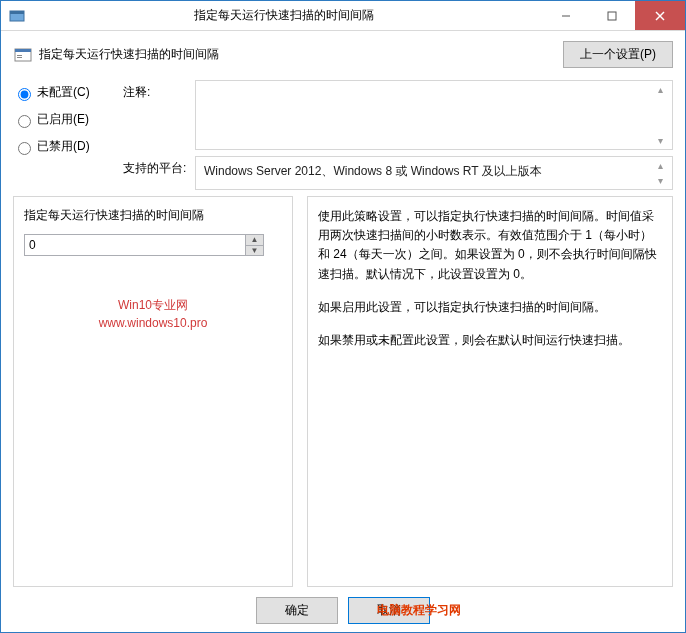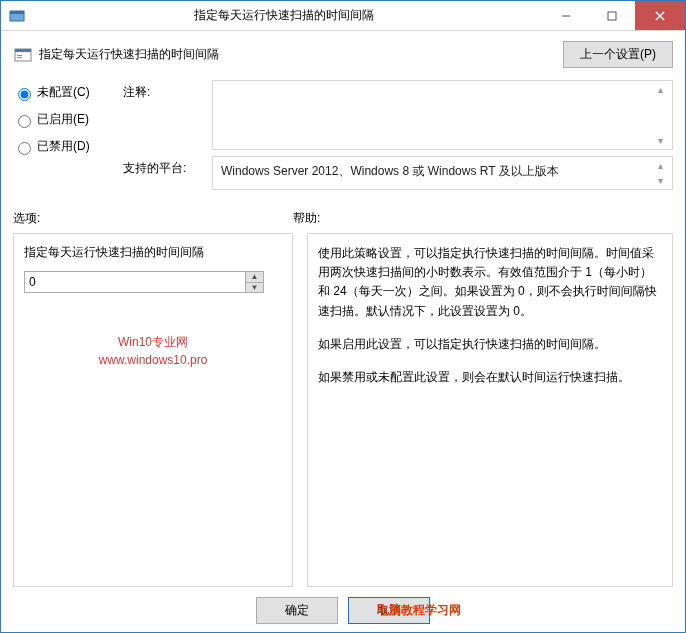--- a/index.html
+++ b/index.html
@@ -17,21 +17,21 @@
 .header-row { display: flex; align-items: center; margin-bottom: 6px; }
 .header-icon { width: 20px; height: 20px; margin-right: 6px; display: inline-flex; }
 .header-title { flex: 1; color: #000; }
 .nav-buttons { display: flex; gap: 2px; }
 .nav-btn { border: 1px solid #adadad; background: #e1e1e1; padding: 4px 12px; cursor: pointer; min-width: 110px; text-align: center; }
 .config-area { display: flex; margin-top: 6px; }
 .radio-col { width: 110px; padding-top: 4px; }
 .radio-row { display: flex; align-items: center; margin-bottom: 10px; cursor: pointer; }
 .radio-row input { margin-right: 6px; }
 .info-col { flex: 1; }
-.info-row { display: flex; margin-bottom: 6px; gap: 17px; }
+.info-row { display: flex; margin-bottom: 6px; }
 .info-label { width: 72px; text-align: left; padding-top: 4px; }
 .textarea-box { flex: 1; border: 1px solid #d6d6d6; background: #fff; padding: 4px 6px; height: 70px; position: relative; }
 .platform-box { flex: 1; border: 1px solid #d6d6d6; background: #fff; padding: 6px 8px; height: 34px; position: relative; color: #222; }
 .scroll-caret { position: absolute; right: 4px; width: 10px; color: #999; font-size: 10px; }
 .scroll-caret.up { top: 3px; }
 .scroll-caret.down { bottom: 3px; }
 .mid-labels { display: flex; margin-top: 14px; margin-bottom: 6px; }
 .mid-labels .left { width: 280px; }
 .panels { flex: 1; display: flex; gap: 14px; }
 .panel { border: 1px solid #d6d6d6; background: #fff; padding: 10px; overflow: hidden; }
@@ -127,24 +127,20 @@
           <div class="info-label">支持的平台:</div>
           <div class="platform-box">
             <span>Windows Server 2012、Windows 8 或 Windows RT 及以上版本</span>
             <span class="scroll-caret up">▴</span>
             <span class="scroll-caret down">▾</span>
           </div>
         </div>
       </div>
     </div>
 
-    <div class="mid-labels">
-      <div class="left">选项:</div>
-      <div>帮助:</div>
-    </div>
 
     <div class="panels">
       <div class="panel left">
         <div class="opt-label">指定每天运行快速扫描的时间间隔</div>
         <div class="spinbox">
           <input type="text" value="0" style="">
           <div class="spins">
             <div class="spin">▲</div>
             <div class="spin">▼</div>
           </div>

